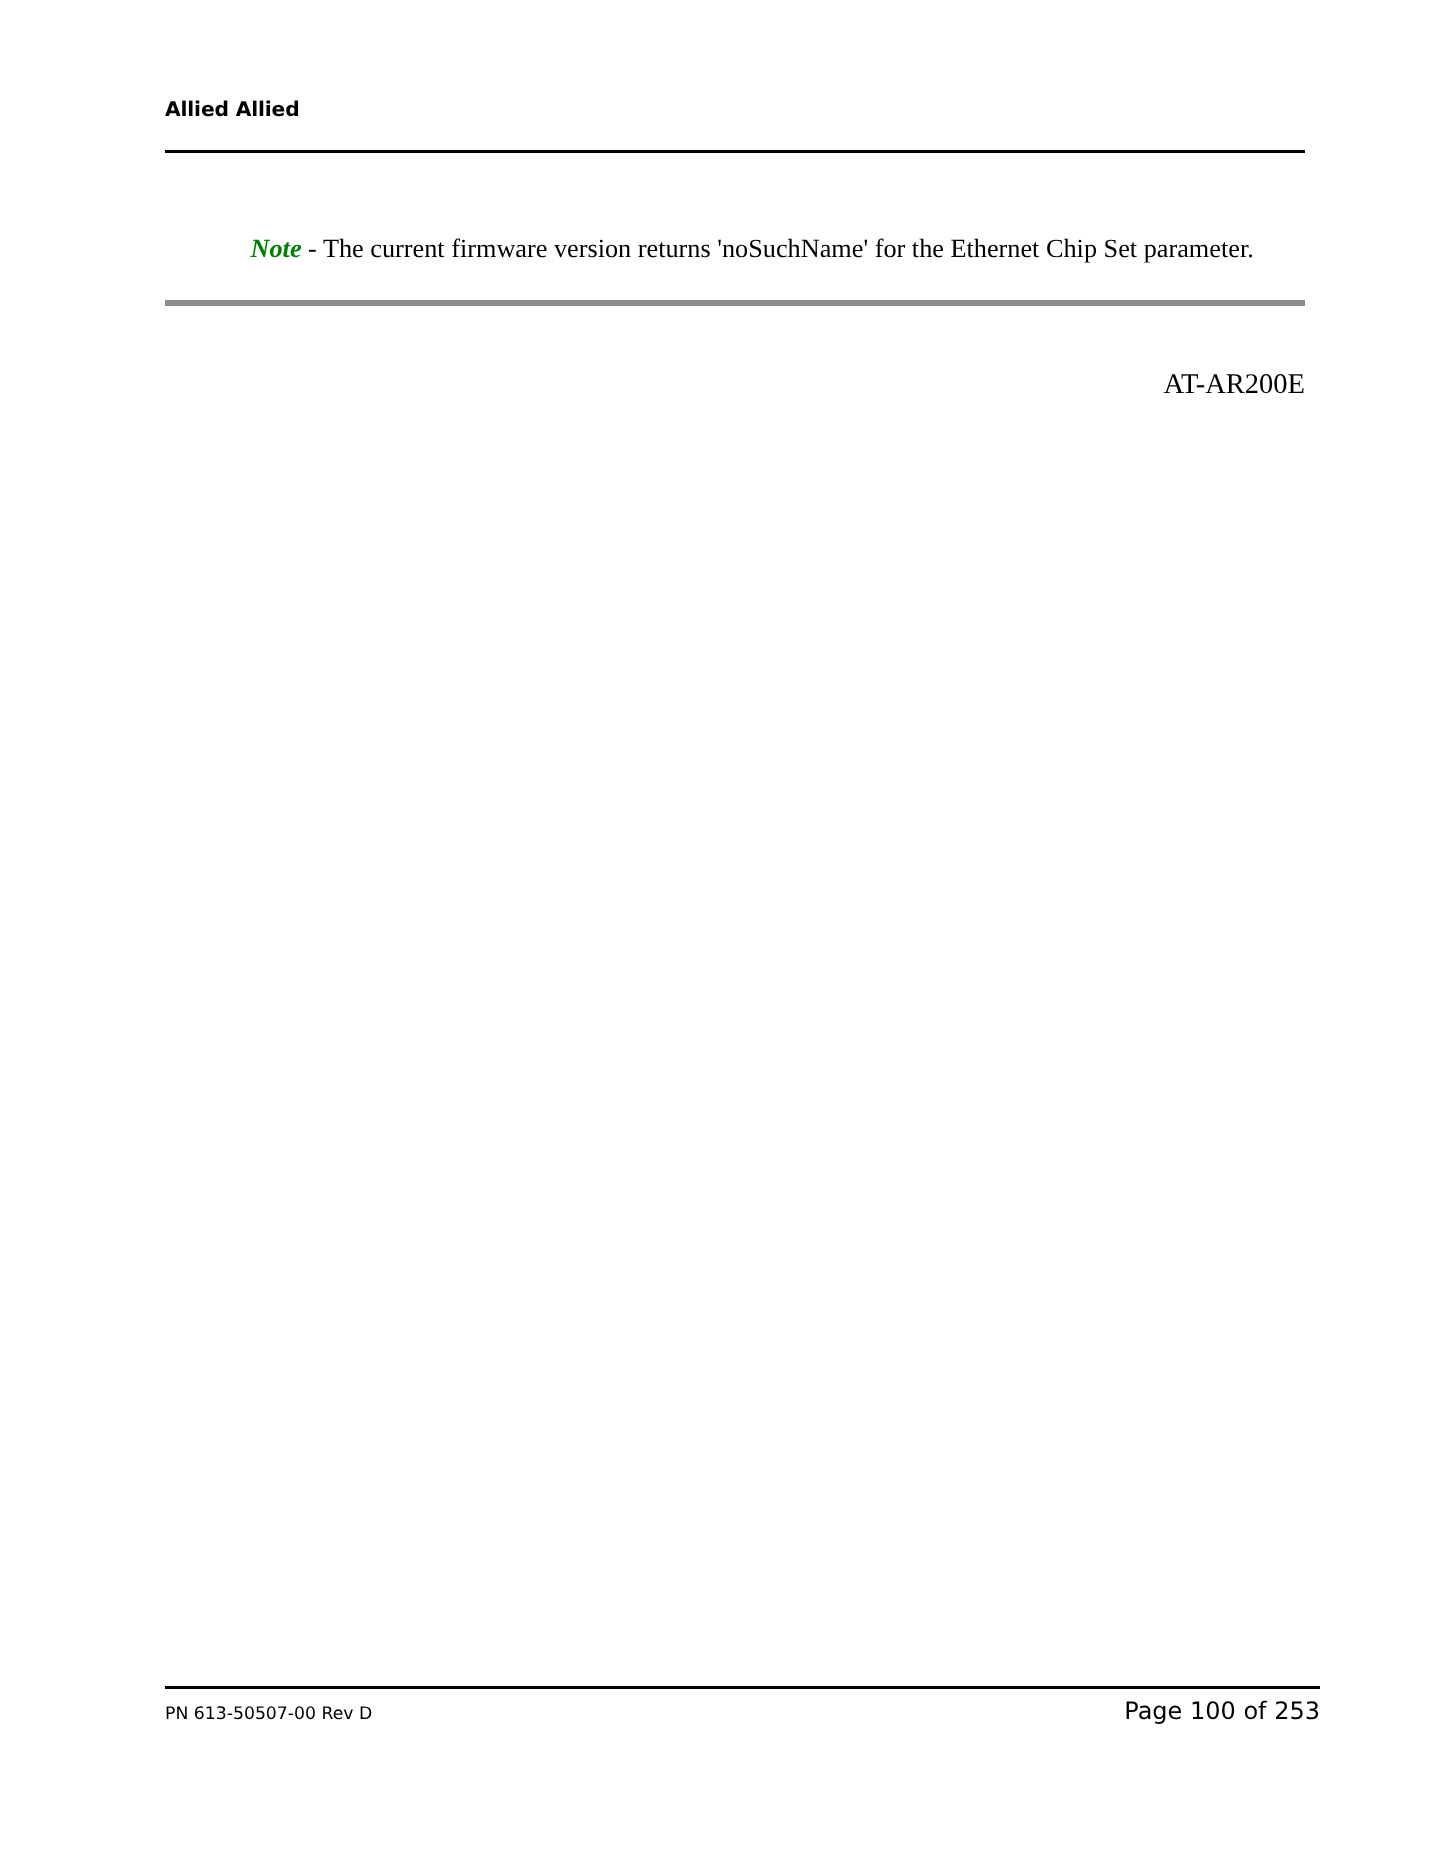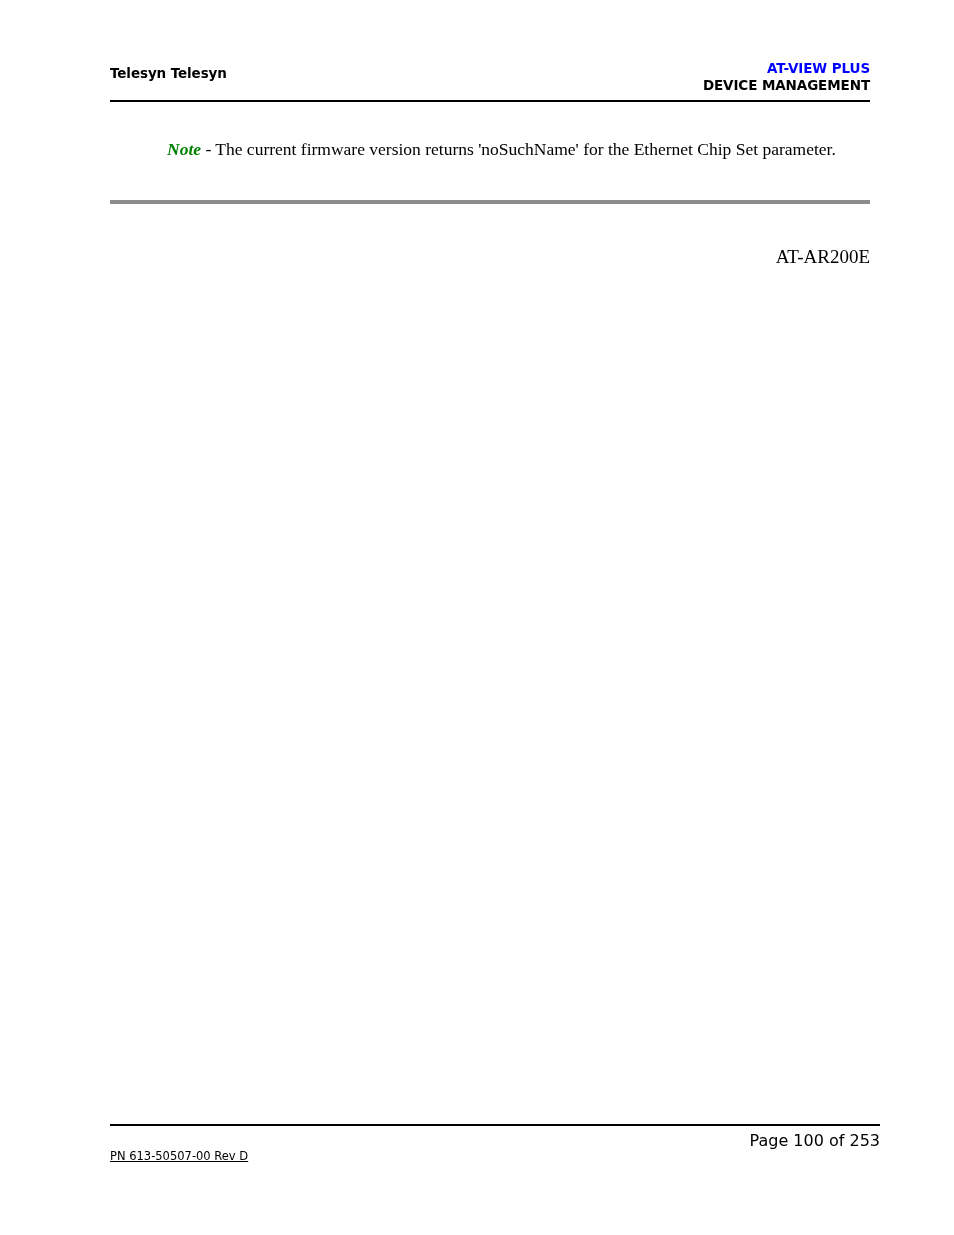--- a/index.html
+++ b/index.html
@@ -72,21 +72,21 @@
     top: 100px;
     width: 760px;
     height: 0;
     border-top: 2px solid #000000;
   }
 
   
   .note-block {
     position: absolute;
     left: 167px;
-    top: 120px;
+    top: 136px;
     width: 703px;
     font-family: "Liberation Serif", "DejaVu Serif", serif;
     font-size: 17.5px;
     line-height: 22px;
     text-align: justify;
     color: #000000;
   }
 
   .note-label {
     font-family: "Liberation Serif", "DejaVu Serif", serif;
@@ -132,49 +132,44 @@
     position: absolute;
     left: 110px;
     top: 1131px;
     width: 770px;
     height: 20px;
   }
 
   .footer-pn {
     position: absolute;
     left: 0;
-    top: 18px;
+    top: 4px;
     font-family: "DejaVu Sans", sans-serif;
     font-size: 11.5px;
     color: #000000;
     white-space: nowrap;
-    text-decoration: underline;
   }
 
   .footer-page {
     position: absolute;
     right: 0;
     top: 0;
     font-family: "DejaVu Sans", sans-serif;
     font-size: 16px;
     color: #000000;
     white-space: nowrap;
   }
 </style>
 </head>
 <body>
 
 <div class="page">
 
   <div class="page-header">
-    <div class="header-company">Telesyn Telesyn</div>
-    <div class="header-right">
-      <div class="header-product">AT-VIEW PLUS</div>
-      <div class="header-section">DEVICE MANAGEMENT</div>
-    </div>
+    <div class="header-company">Allied Allied</div>
   </div>
 
   <div class="header-rule"></div>
 
   <p class="note-block"><span class="note-label">Note</span><span> - The current firmware version returns 'noSuchName' for the Ethernet Chip Set parameter.</span></p>
 
   <div class="note-rule"></div>
 
   <div class="device-name">AT-AR200E</div>
 

